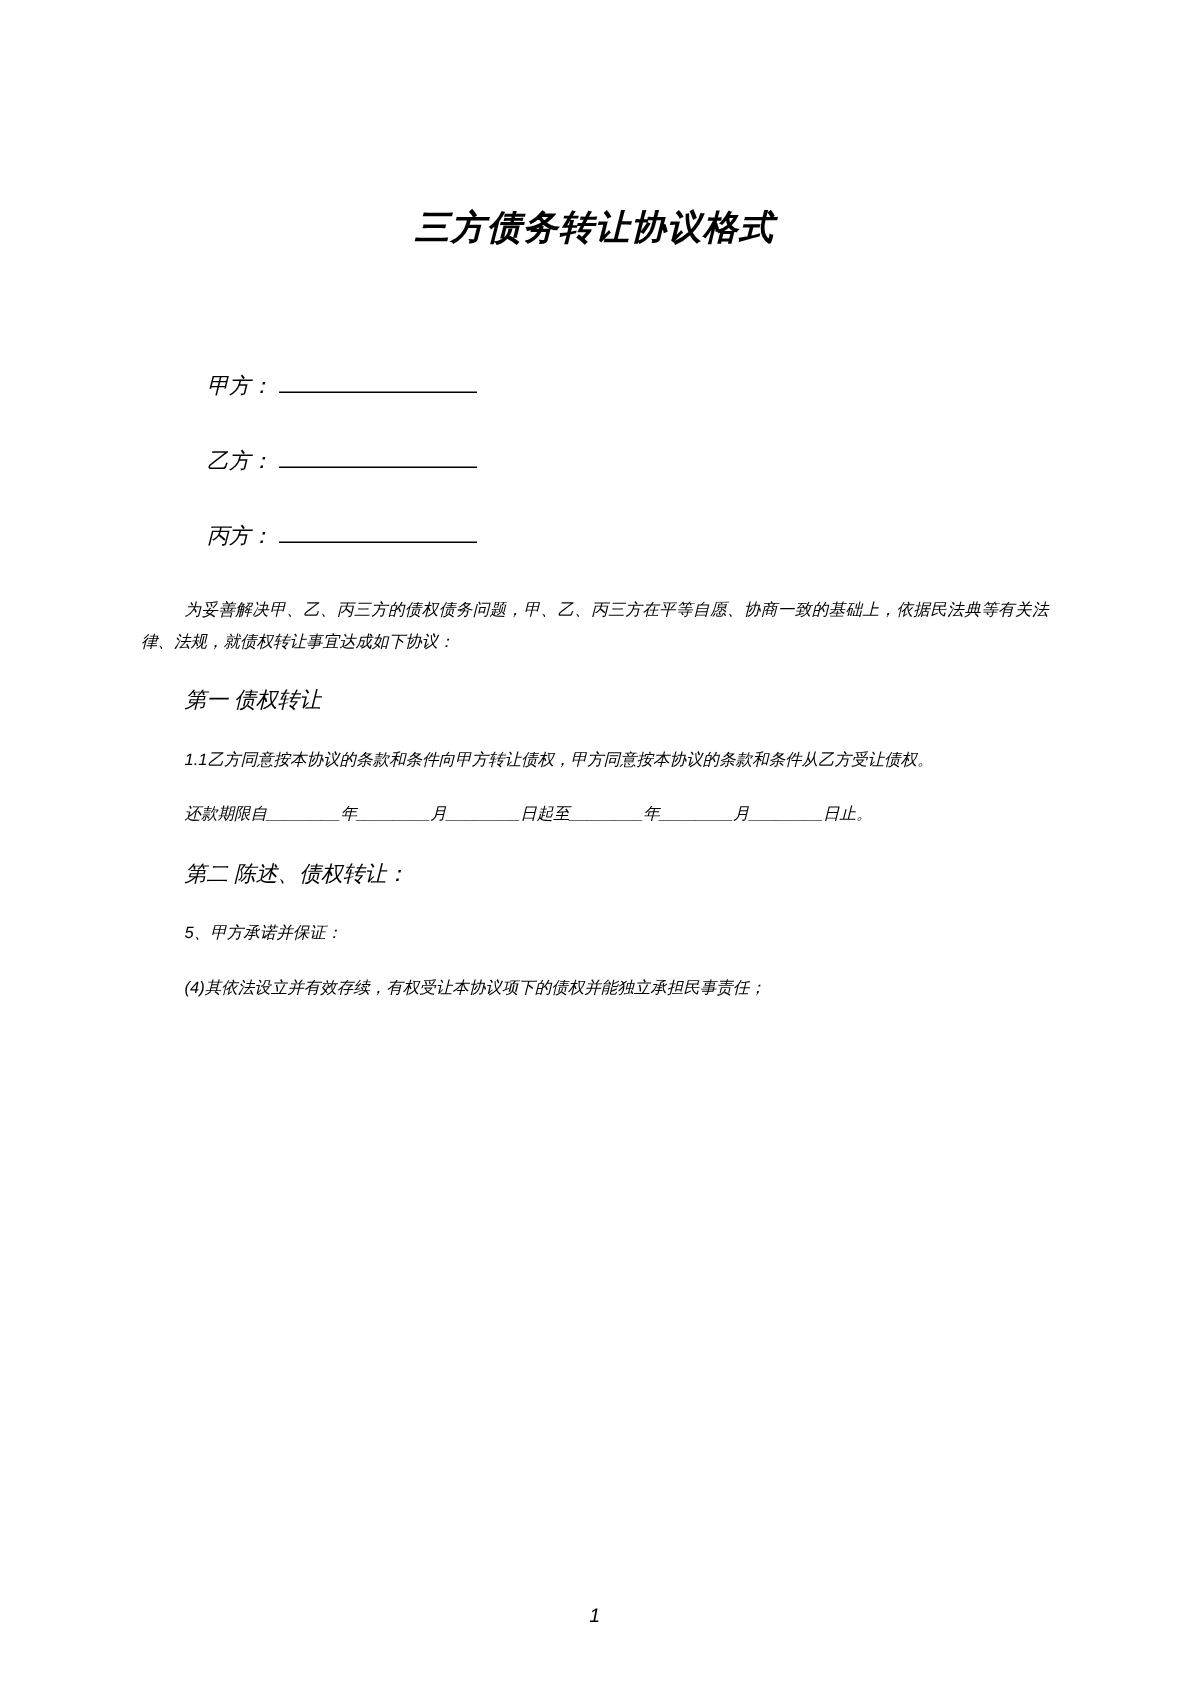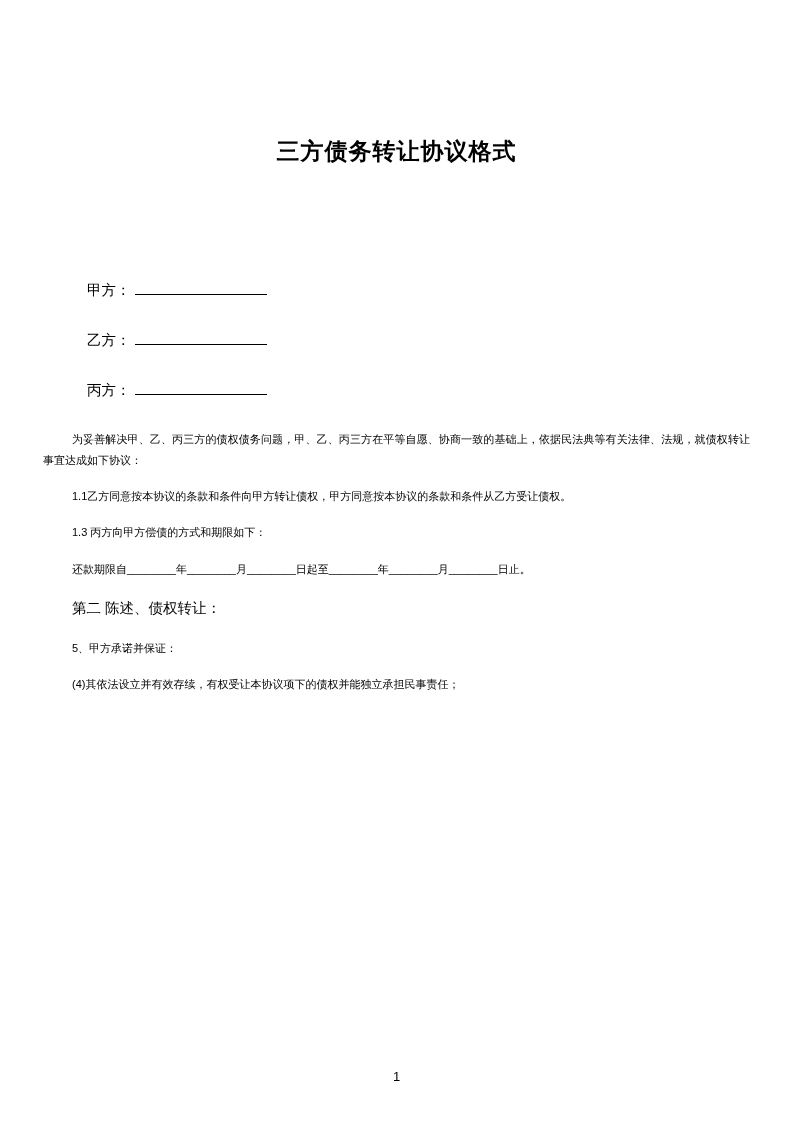--- a/index.html
+++ b/index.html
@@ -13,33 +13,34 @@
     font-family: "Liberation Sans", "DejaVu Sans", sans-serif;
     color: #000000;
     position: relative;
     overflow: hidden;
   }
   .page {
     position: relative;
     width: 793px;
     height: 1122px;
     box-sizing: border-box;
-    padding: 0 43px;
+    padding: 0 94px;
+    font-style: italic;
   }
   .doc-title {
     text-align: center;
     font-size: 23px;
     font-weight: bold;
     letter-spacing: 1px;
     margin: 0;
     padding-top: 137px;
     line-height: 1.3;
   }
   .party-block {
-    margin-top: 112px;
+    margin-top: 80px;
   }
   .party-line {
     font-size: 14.5px;
     line-height: 1.6;
     margin: 0 0 27px 0;
     padding-left: 44px;
   }
   .party-line .blank {
     display: inline-block;
     border-bottom: 1px solid #000;
@@ -90,25 +91,25 @@
     <p class="party-line">
       <span>乙方：</span><span class="blank"></span>
     </p>
     <p class="party-line">
       <span>丙方：</span><span class="blank"></span>
     </p>
   </div>
 
   <p class="body-text indent gap-top">为妥善解决甲、乙、丙三方的债权债务问题，甲、乙、丙三方在平等自愿、协商一致的基础上，依据民法典等有关法律、法规，就债权转让事宜达成如下协议：</p>
 
+  <p class="section-head">第一 债权转让</p>
 
   <p class="body-text indent">1.1乙方同意按本协议的条款和条件向甲方转让债权，甲方同意按本协议的条款和条件从乙方受让债权。</p>
 
 
-  <p class="body-text indent">1.3 丙方向甲方偿债的方式和期限如下：</p>
 
   <p class="body-text indent">还款期限自________年________月________日起至________年________月________日止。</p>
 
   <p class="section-head">第二 陈述、债权转让：</p>
 
   <p class="body-text indent">5、甲方承诺并保证：</p>
 
   <p class="body-text indent">(4)其依法设立并有效存续，有权受让本协议项下的债权并能独立承担民事责任；</p>
 
   <div class="page-number">1</div>

